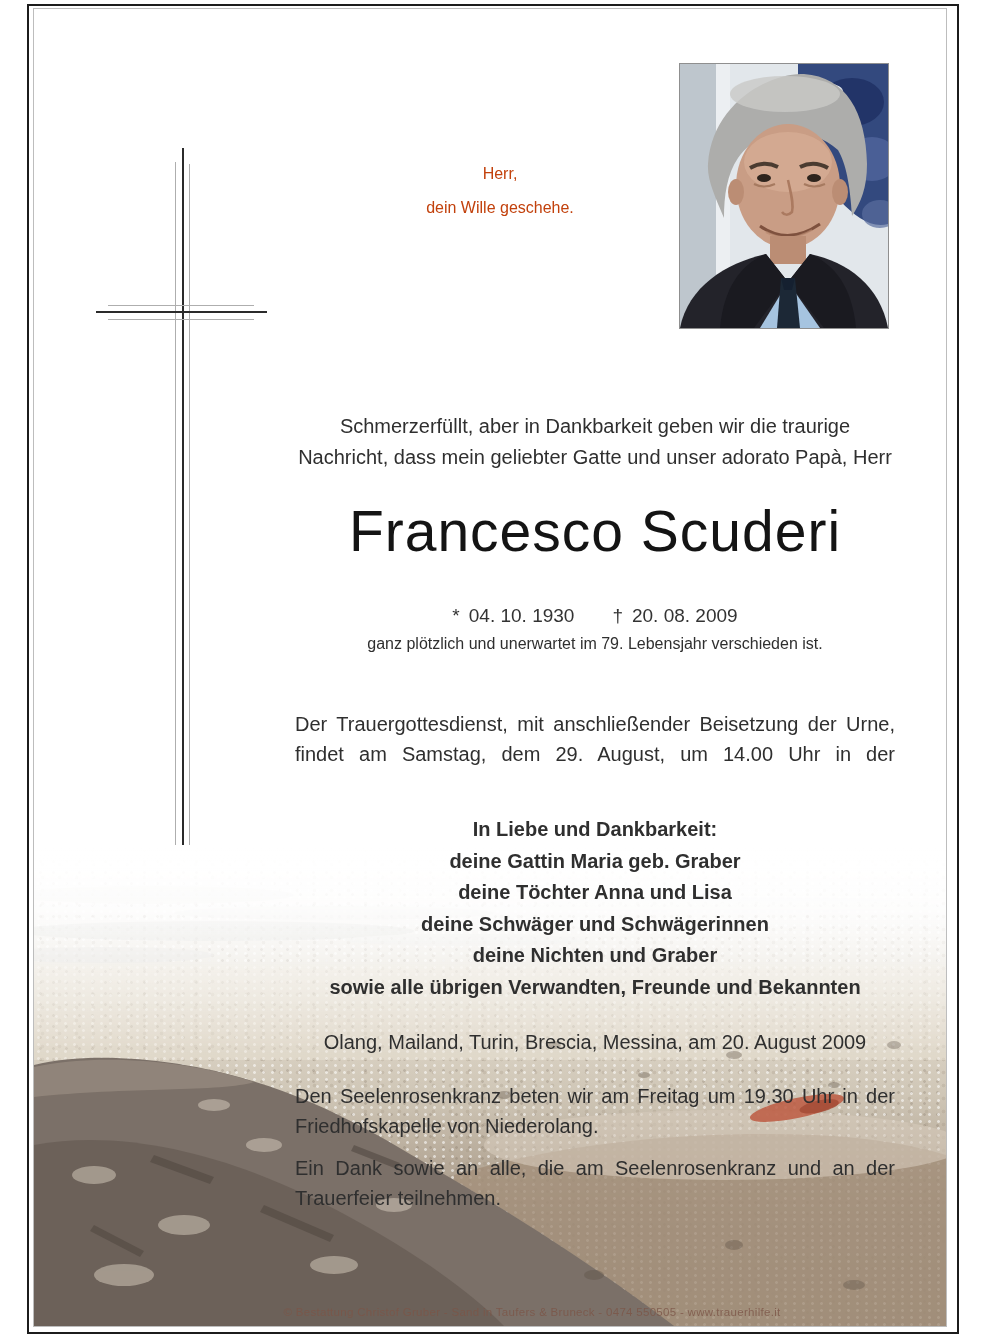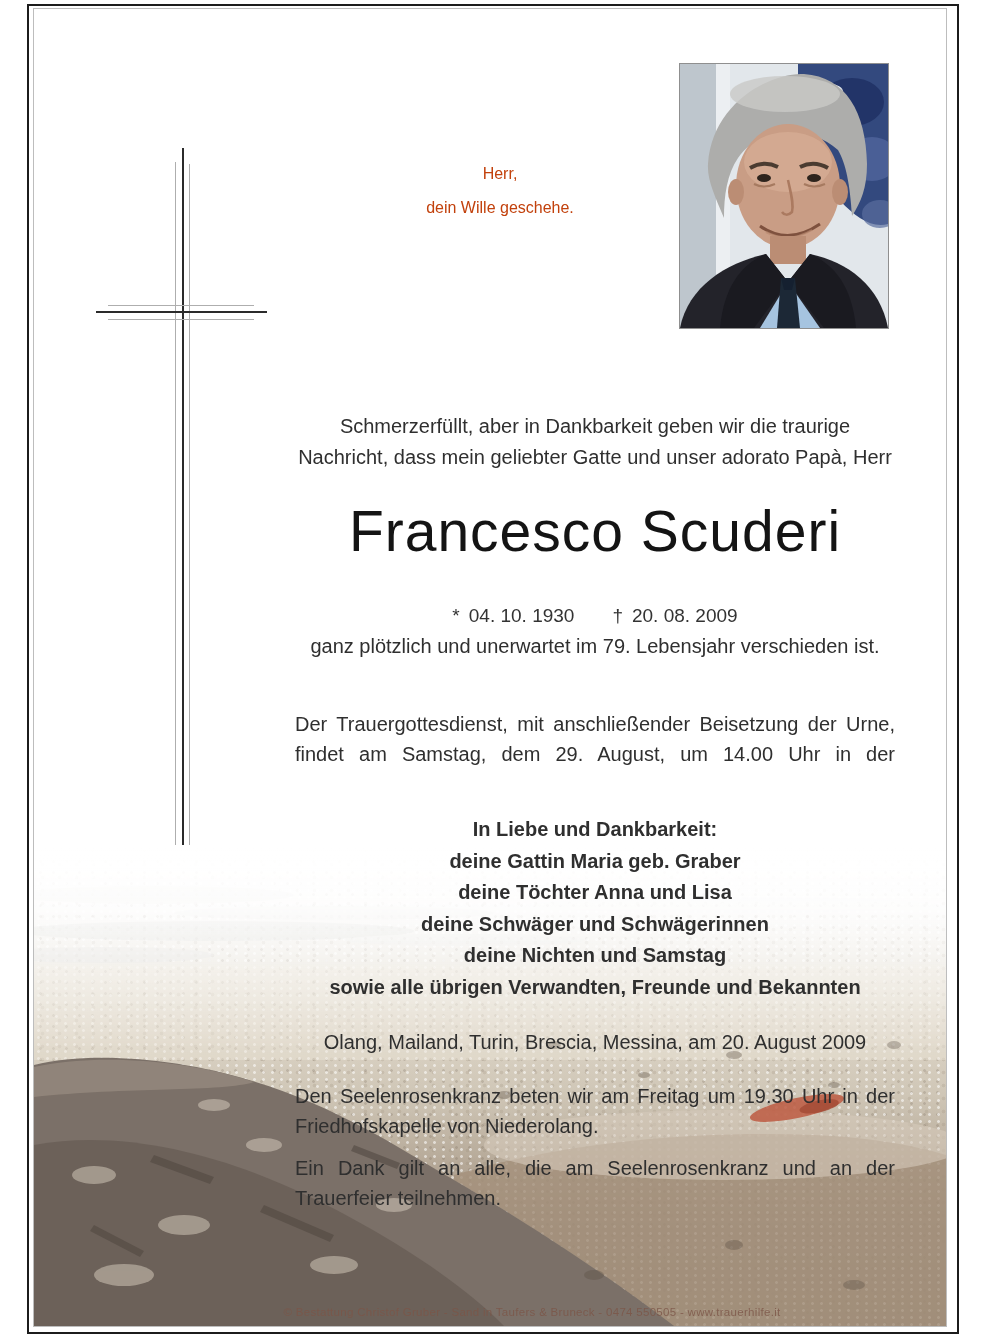--- a/index.html
+++ b/index.html
@@ -47,21 +47,21 @@
   .jline { text-align:justify; text-align-last:justify; white-space:nowrap; }
   .jline.lastline { text-align:left; text-align-last:left; }
 
   .quote   { left:290px; top:157px; width:420px; font-size:16px; line-height:34px; color:#c2410c; }
   .intro   { left:295px; top:411px; width:600px; font-size:20px; line-height:31px; }
   .name    { left:195px; top:498px; width:800px; text-align:center; white-space:nowrap;
              font-size:57px; letter-spacing:1px; color:#141414; }
   .dates   { left:295px; top:581px; width:600px; text-align:center; font-size:19px; color:#333; white-space:nowrap;margin-top:24px; }
   .dates .sym { margin-right:9px; }
   .dates .gap { display:inline-block; width:38px; }
-  .ageline { left:295px; top:635px; width:600px; font-size:20px; }
+  .ageline { left:295px; top:635px; width:600px; font-size:16px; }
   .service { left:295px; top:709px; width:600px; font-size:20px; line-height:30px; }
   .mourners{ left:295px; top:814px; width:600px; font-size:20px; line-height:31.5px;font-weight:bold; }
   .placedate{ left:295px; top:1031px; width:600px; font-size:20px; }
   .rosary  { left:295px; top:1081px; width:600px; font-size:20px; line-height:30px; }
   .thanks  { left:295px; top:1153px; width:600px; font-size:20px; line-height:30px; }
   .footer  { left:33px;  top:1306px; width:914px; text-align:center; font-size:11.5px;
              letter-spacing:.3px; color:#7c5547; opacity:.8; white-space:nowrap;margin-left:42px; }
 </style>
 </head>
 <body>
@@ -206,32 +206,32 @@
       <div class="jline">Der Trauergottesdienst, mit anschließender Beisetzung der Urne,</div>
       <div class="jline">findet am Samstag, dem 29. August, um 14.00 Uhr in der</div>
     </div>
 
   <div class="block mourners">
     <div class="cline">In Liebe und Dankbarkeit:</div>
     <div>
         <div class="cline">deine Gattin Maria geb. Graber</div>
         <div class="cline">deine Töchter Anna und Lisa</div>
         <div class="cline">deine Schwäger und Schwägerinnen</div>
-        <div class="cline">deine Nichten und Samstag</div>
+        <div class="cline">deine Nichten und Graber</div>
         <div class="cline">sowie alle übrigen Verwandten, Freunde und Bekannten</div>
       </div>
   </div>
 
   <div class="block placedate cline">Olang, Mailand, Turin, Brescia, Messina, am 20. August 2009</div>
 
   <div class="block rosary">
       <div class="jline">Den Seelenrosenkranz beten wir am Freitag um 19.30 Uhr in der</div>
       <div class="jline lastline">Friedhofskapelle von Niederolang.</div>
     </div>
 
   <div class="block thanks">
-      <div class="jline">Ein Dank gilt an alle, die am Seelenrosenkranz und an der</div>
+      <div class="jline">Ein Dank sowie an alle, die am Seelenrosenkranz und an der</div>
       <div class="jline lastline">Trauerfeier teilnehmen.</div>
     </div>
 
   <div class="block footer">© Bestattung Christof Gruber - Sand in Taufers &amp; Bruneck - 0474 550505 - www.trauerhilfe.it</div>
 
 </div>
 
 </body></html>

